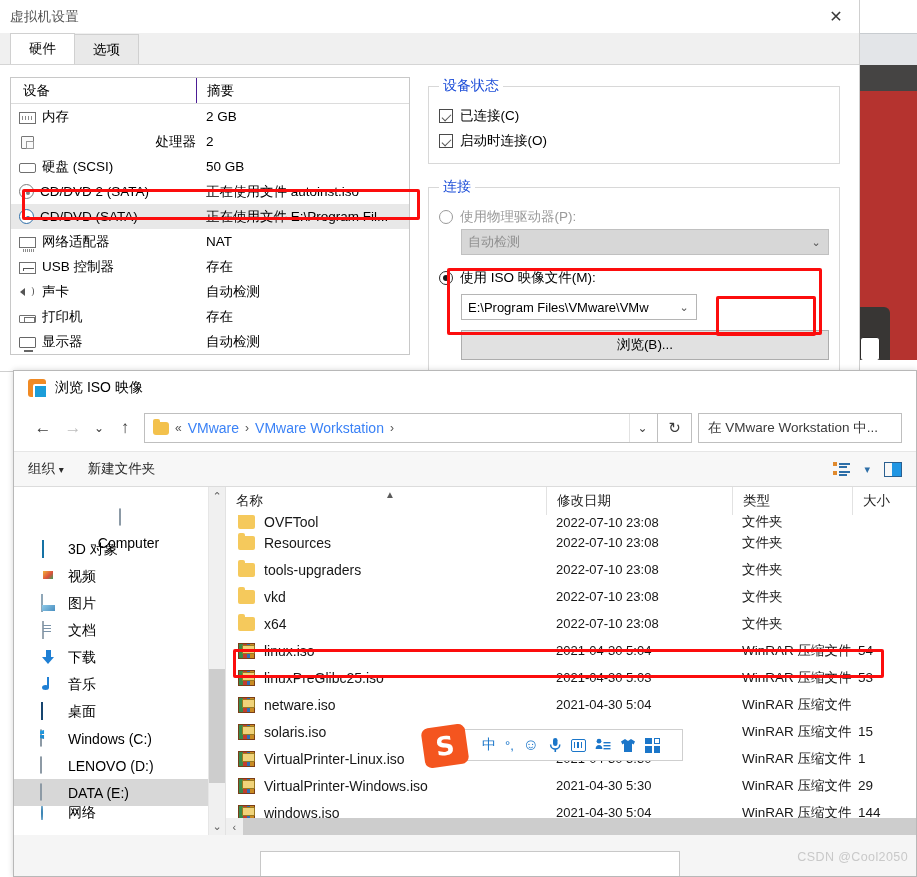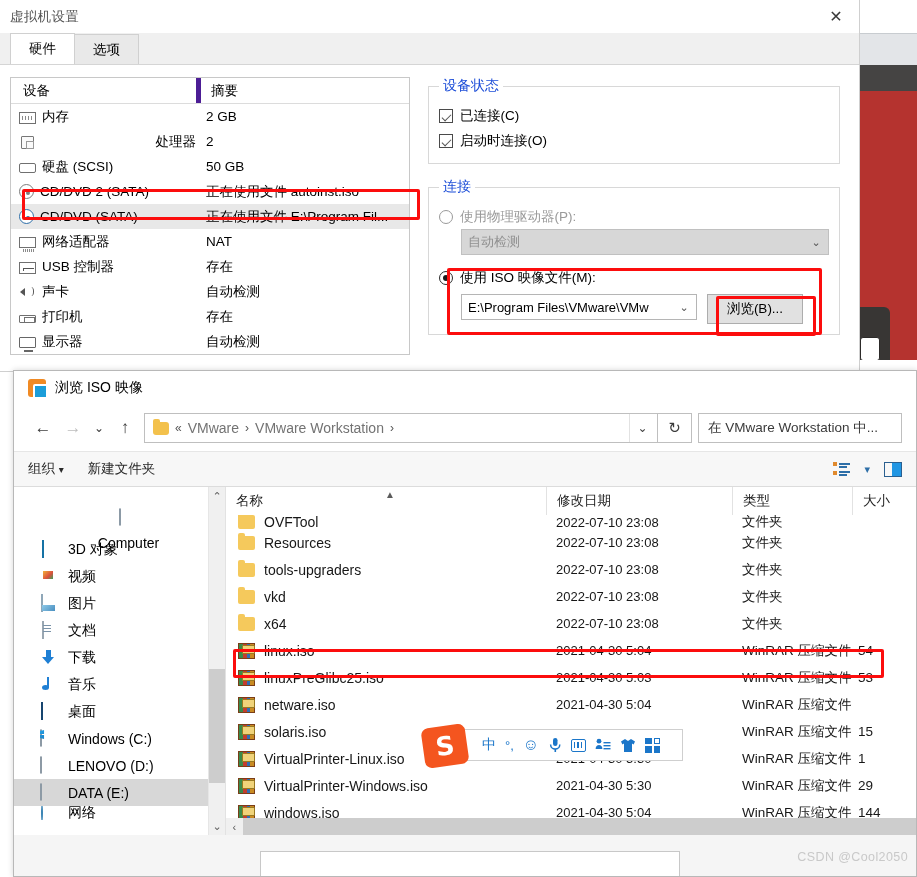--- a/index.html
+++ b/index.html
@@ -76,21 +76,21 @@
   
   #device-list {
     width:400px; height:278px; background:#ffffff; border:1px solid #c8c8c8;
     position:relative; overflow:hidden;
   }
   #device-head {
     display:flex; height:26px; border-bottom:1px solid #dcdcdc;
     align-items:center; font-size:13.5px;
   }
   #device-head .col-dev { width:185px; padding-left:12px; }
-  #device-head .col-sum { padding-left:10px; border-left:5px solid #4c1d95; height:100%;
+  #device-head .col-sum { padding-left:10px; border-left:1px solid #4c1d95; height:100%;
                           display:flex; align-items:center; }
   .dev-row {
     display:flex; height:25px; align-items:center; font-size:13.5px;
   }
   .dev-row.selected { background:#e8e8e8; }
   .dev-row .dname { width:185px; padding-left:8px; display:flex; align-items:center; gap:6px; }
   .dev-row .dsum { padding-left:10px; white-space:nowrap; overflow:hidden; }
   .devicon { width:17px; height:15px; display:inline-block; flex:none; position:relative; }
 
   
@@ -185,21 +185,21 @@
   #bd-crumbbar {
     flex:1; height:30px; border:1px solid #bfbfbf; background:#fff; display:flex;
     align-items:center; padding:0 2px 0 8px; font-size:14px; gap:6px; margin-left:4px;
   }
   .crumb-folder {
     width:16px;height:13px;background:#f3c14c;border-radius:1px 3px 3px 3px;flex:none;
     position:relative;
   }
   .crumb-folder::before{content:"";position:absolute;left:0;top:-3px;width:7px;height:4px;background:#f3c14c;border-radius:2px 2px 0 0;}
   .crumb-sep { color:#555; font-size:12px; }
-  .crumb { color:#737373; }
+  .crumb { color:#3b82f6; }
   #bd-crumbbar .end-caret { margin-left:auto; width:26px; text-align:center; color:#444; font-size:12px;
      border-left:1px solid #e2e2e2; height:100%; display:flex;align-items:center;justify-content:center;}
   #bd-refresh {
     width:34px; height:30px; border:1px solid #bfbfbf; border-left:none; background:#fff;
     display:flex; align-items:center; justify-content:center; font-size:15px; color:#3c3c3c;
   }
   #bd-search {
     width:204px; height:30px; border:1px solid #bfbfbf; background:#fff; margin-left:6px;
     display:flex; align-items:center; padding-left:9px; font-size:13.5px; color:#3a3a3a;
     overflow:hidden; white-space:nowrap;
@@ -475,21 +475,21 @@
           <div class="combo disabled">
             <span class="txt">自动检测</span>
             <span class="caret">⌄</span>
           </div>
         </div>
 
         <div class="rad-row" style="margin-top:2px;">
           <span class="radio sel"></span>
           <span>使用 ISO 映像文件(M):</span>
         </div>
-        <div class="sub-indent" style="display:flex; gap:10px; margin-top:4px;">
+        <div class="sub-indent" style="display:flex; gap:10px; margin-top:4px;flex-direction:column;">
           <div class="combo" style="width:236px;">
             <span class="txt">E:\Program Files\VMware\VMw</span>
             <span class="caret">⌄</span>
           </div>
           <div class="btn">浏览(B)...</div>
         </div>
       </fieldset>
     </div>
   </div>
 

